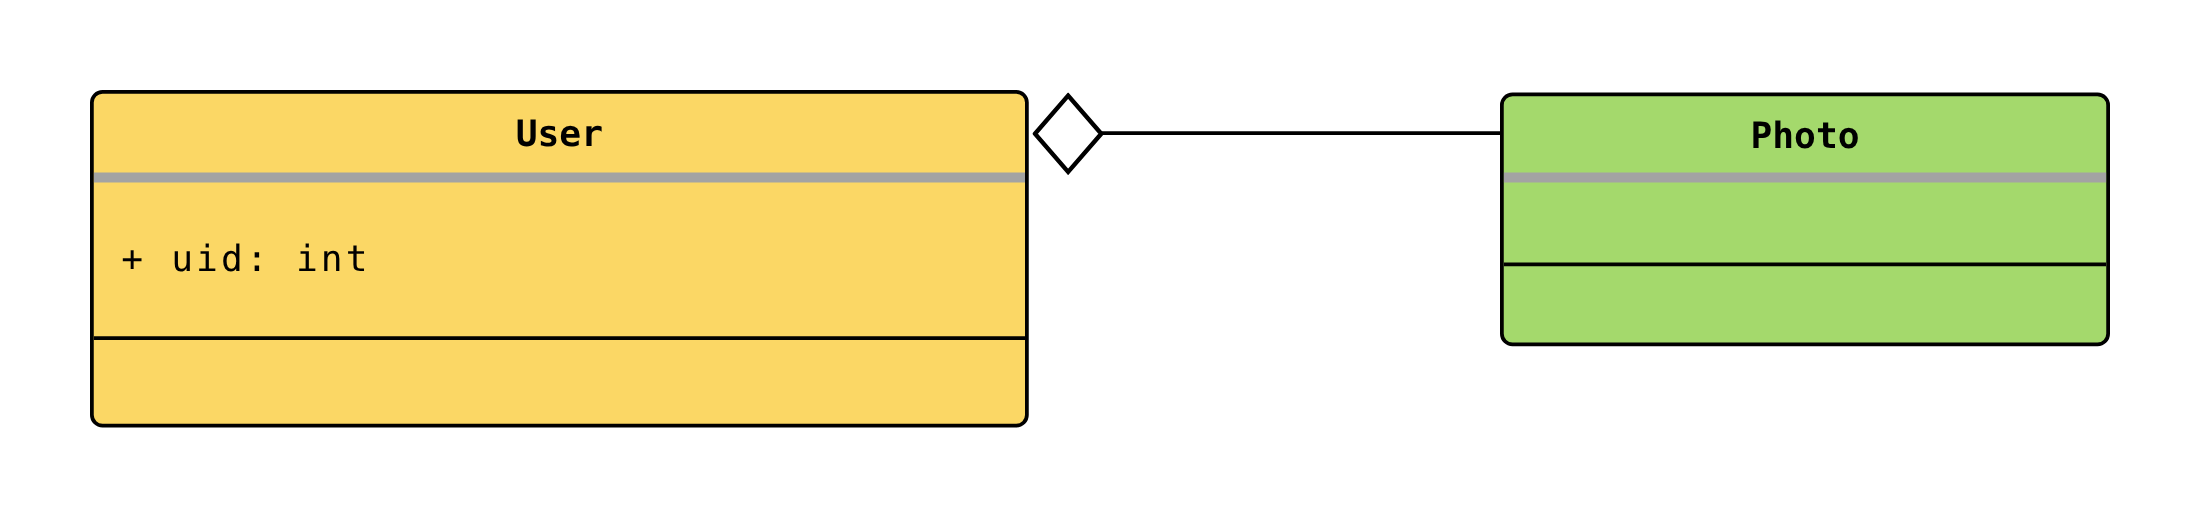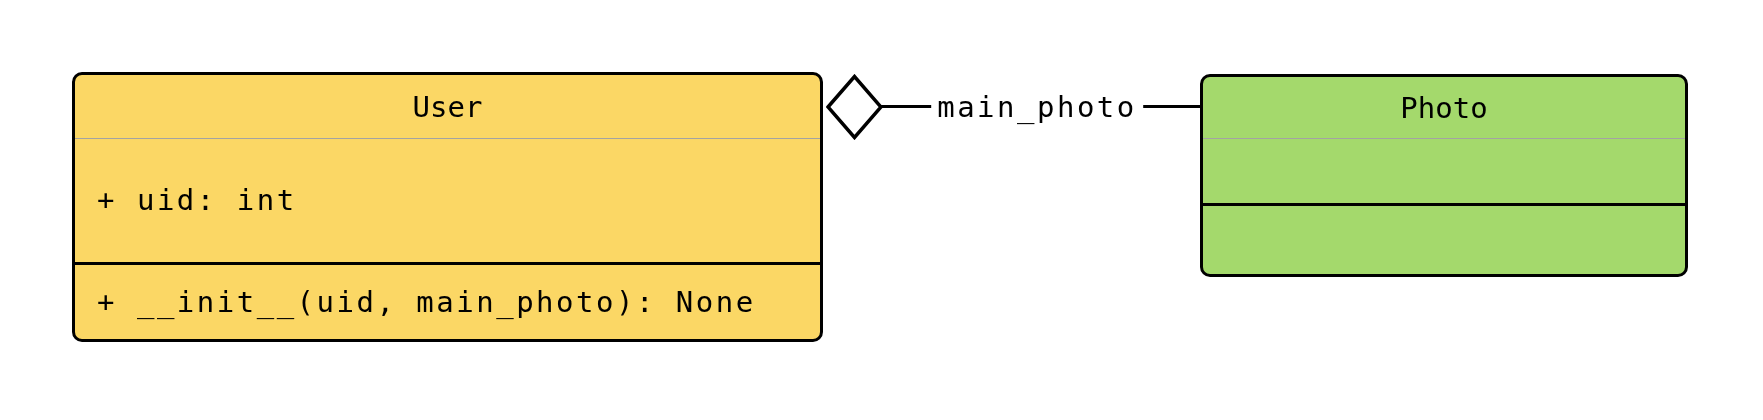--- a/index.html
+++ b/index.html
@@ -18,25 +18,25 @@
     position: absolute;
     box-sizing: border-box;
     border: 3px solid #000000;
     border-radius: 10px;
     display: flex;
     flex-direction: column;
     overflow: hidden;
   }
   .uml-class .title {
     box-sizing: content-box;
-    border-bottom: 1px solid #a3a3a3;
+    border-bottom: 8px solid #a3a3a3;
     display: flex;
     align-items: center;
     justify-content: center;
-    font-weight: normal;
+    font-weight: bold;
     font-size: 29px;
     color: #000000;
   }
   .uml-class .compartment {
     box-sizing: content-box;
     display: flex;
     flex-direction: column;
     justify-content: center;
   }
   .uml-class .compartment.mid { border-bottom: 3px solid #000000; }
@@ -94,32 +94,28 @@
 </head>
 <body>
 
 <div class="canvas">
 
   <div class="uml-class" id="user-box" style="background-color: rgb(251, 215, 101);">
     <div class="title">User</div>
     <div class="compartment mid attributes">
       <div class="member-line">+ uid: int</div>
     </div>
-    <div class="compartment methods">
-      <div class="member-line">+ __init__(uid, main_photo): None</div>
-    </div>
   </div>
 
   <div class="edge-line"></div>
   <div class="diamond-wrap">
     <svg width="57" height="66" viewBox="0 0 57 66">
       <polygon points="2,33 28.5,2.5 55,33 28.5,63.5" fill="#ffffff" stroke="#000000" stroke-width="3.5"></polygon>
     </svg>
   </div>
-  <div class="edge-label">main_photo</div>
 
   <div class="uml-class" id="photo-box" style="background-color: rgb(164, 217, 108);">
     <div class="title">Photo</div>
     <div class="compartment mid empty-1"></div>
     <div class="compartment empty-2"></div>
   </div>
 
 </div>
 
 </body></html>

